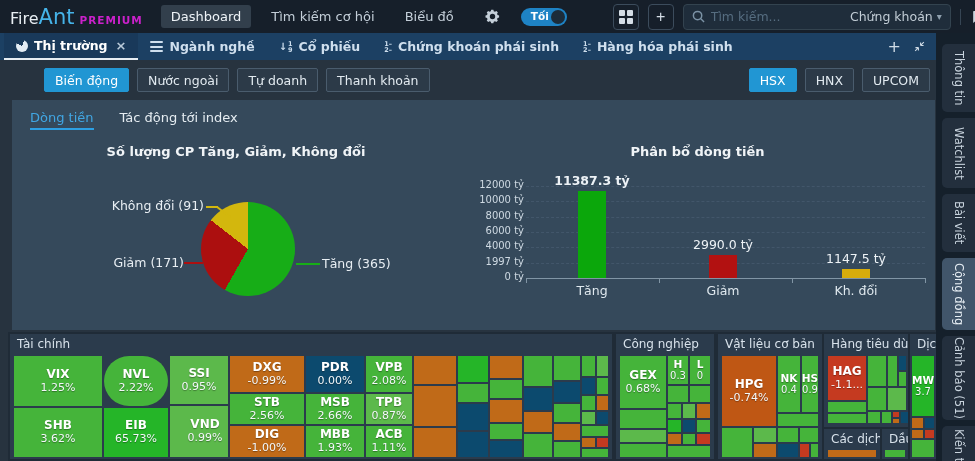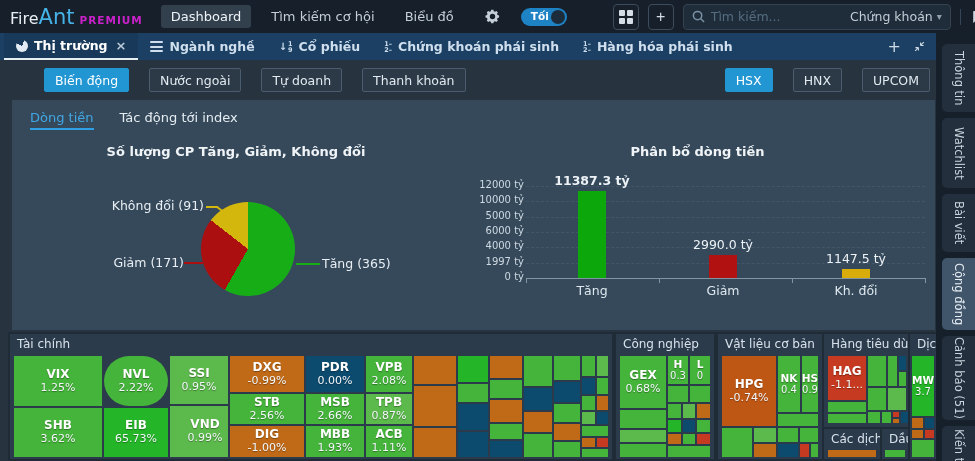--- a/index.html
+++ b/index.html
@@ -43,21 +43,21 @@
   .list-ico { width:13px; height:11px; display:flex; flex-direction:column; justify-content:space-between; }
   .list-ico i { height:2px; background:#cfdfee; border-radius:1px; }
   .numcol { display:flex; flex-direction:column; line-height:6px; font-size:6.5px; font-weight:bold; color:#cfdfee; }
   .sort-ico { display:flex; align-items:center; gap:1px; }
   .sort-arrow { font-size:10px; color:#cfdfee; }
   .tabbar-right { margin-left:auto; display:flex; align-items:center; gap:12px; padding-right:10px; }
   .tabbar-right .glyph { color:#cfdbe6; font-size:16px; cursor:pointer; line-height:1; }
 
   
   .filter-row { position:absolute; top:68px; left:12px; right:45px; display:flex; align-items:center; }
-  .fgroup { display:flex; gap:20px;padding-left:32px; }
+  .fgroup { display:flex; gap:8px;padding-left:32px; }
   .fbtn { height:24px; padding:0 10px; font-size:12.5px; font-family:inherit; color:#e2eaf0;
           background:#2c3a48; border:1px solid #4a5c6d; border-radius:2px; cursor:pointer; }
   .fbtn.active { background:#2196d3; border-color:#2196d3; color:#fff; }
   .fgroup.right { margin-left:auto;border-radius:7px; }
 
   
   .panel { position:absolute; left:12px; top:100px; width:923px; height:230px; background:#35495b; }
   .subtabs { display:flex; gap:26px; padding:10px 0 0 18px; height:30px; }
   .subtab { font-size:13px; color:#e5ecf1; cursor:pointer; padding-bottom:5px; }
   .subtab.active { color:#41a6e3; border-bottom:2px solid #2d9fe2; }
@@ -251,21 +251,21 @@
       <div class="conn conn-tang" id="c-tang" style="background: rgb(23, 173, 23);"></div>
       <span class="pie-label pl-khongdoi">Không đổi (91)</span>
       <span class="pie-label pl-giam">Giảm (171)</span>
       <span class="pie-label pl-tang">Tăng (365)</span>
     </div>
 
     <div class="chart-right">
       <div class="chart-title">Phân bổ dòng tiền</div>
       <span class="ytick" style="top:49px">12000 tỷ</span>
       <span class="ytick" style="top:64px">10000 tỷ</span>
-      <span class="ytick" style="top:80px">5000 tỷ</span>
+      <span class="ytick" style="top:80px">8000 tỷ</span>
       <span class="ytick" style="top:95px">6000 tỷ</span>
       <span class="ytick" style="top:110px">4000 tỷ</span>
       <span class="ytick" style="top:126px">1997 tỷ</span>
       <span class="ytick" style="top:141px">0 tỷ</span>
       <div class="gridline" style="top:56px"></div>
       <div class="gridline" style="top:71px"></div>
       <div class="gridline" style="top:87px"></div>
       <div class="gridline" style="top:102px"></div>
       <div class="gridline" style="top:117px"></div>
       <div class="gridline" style="top:133px"></div>

